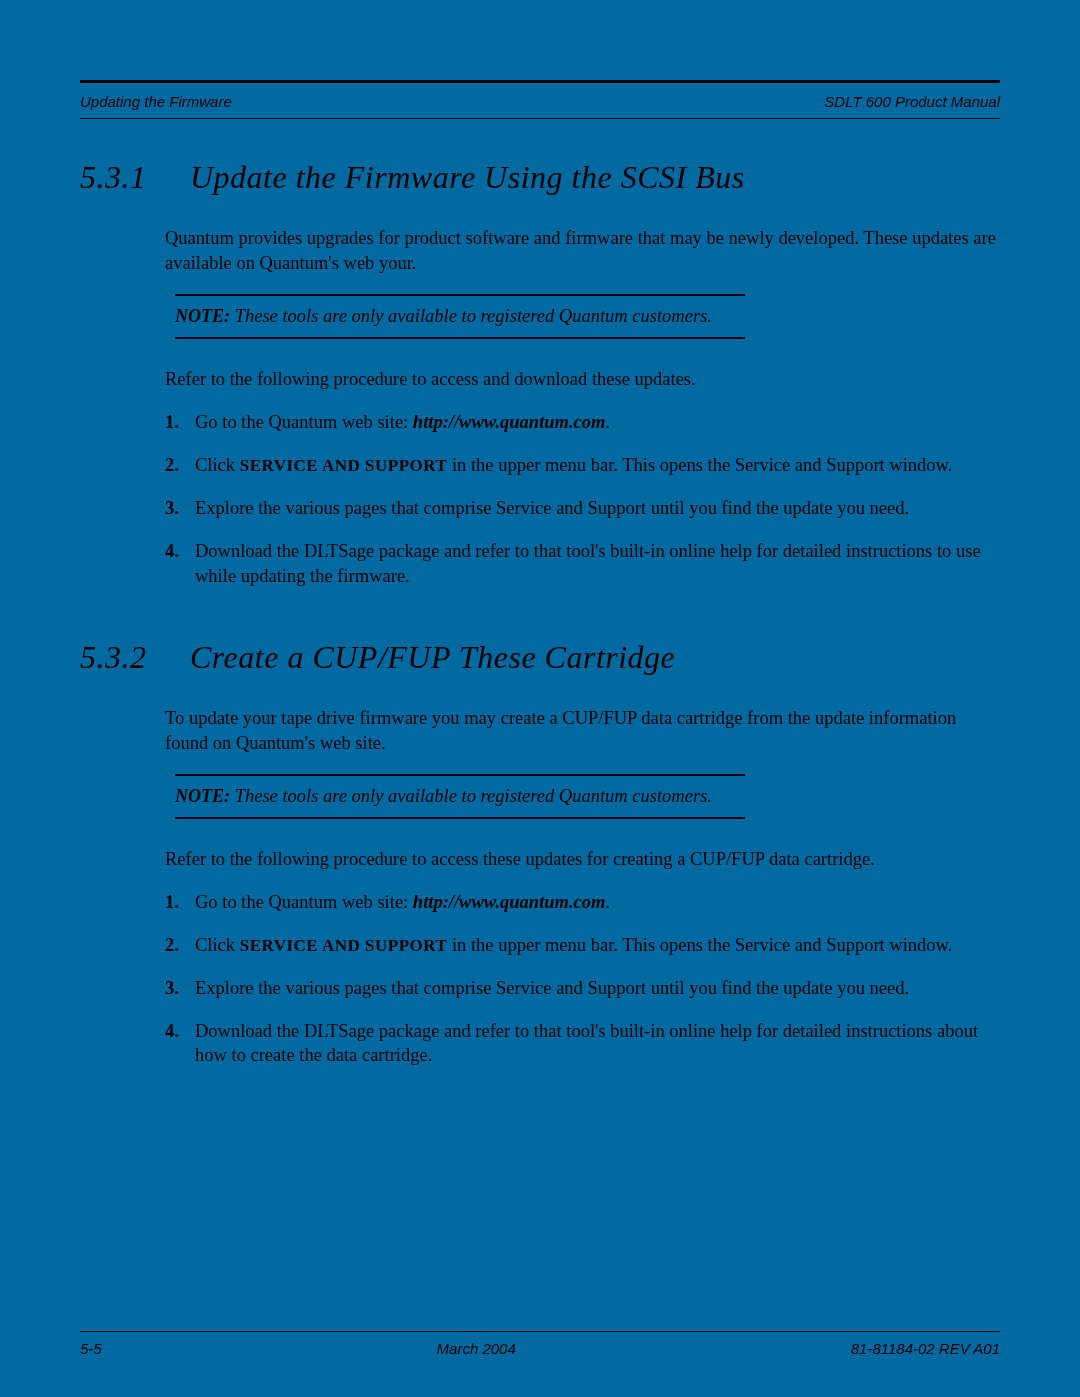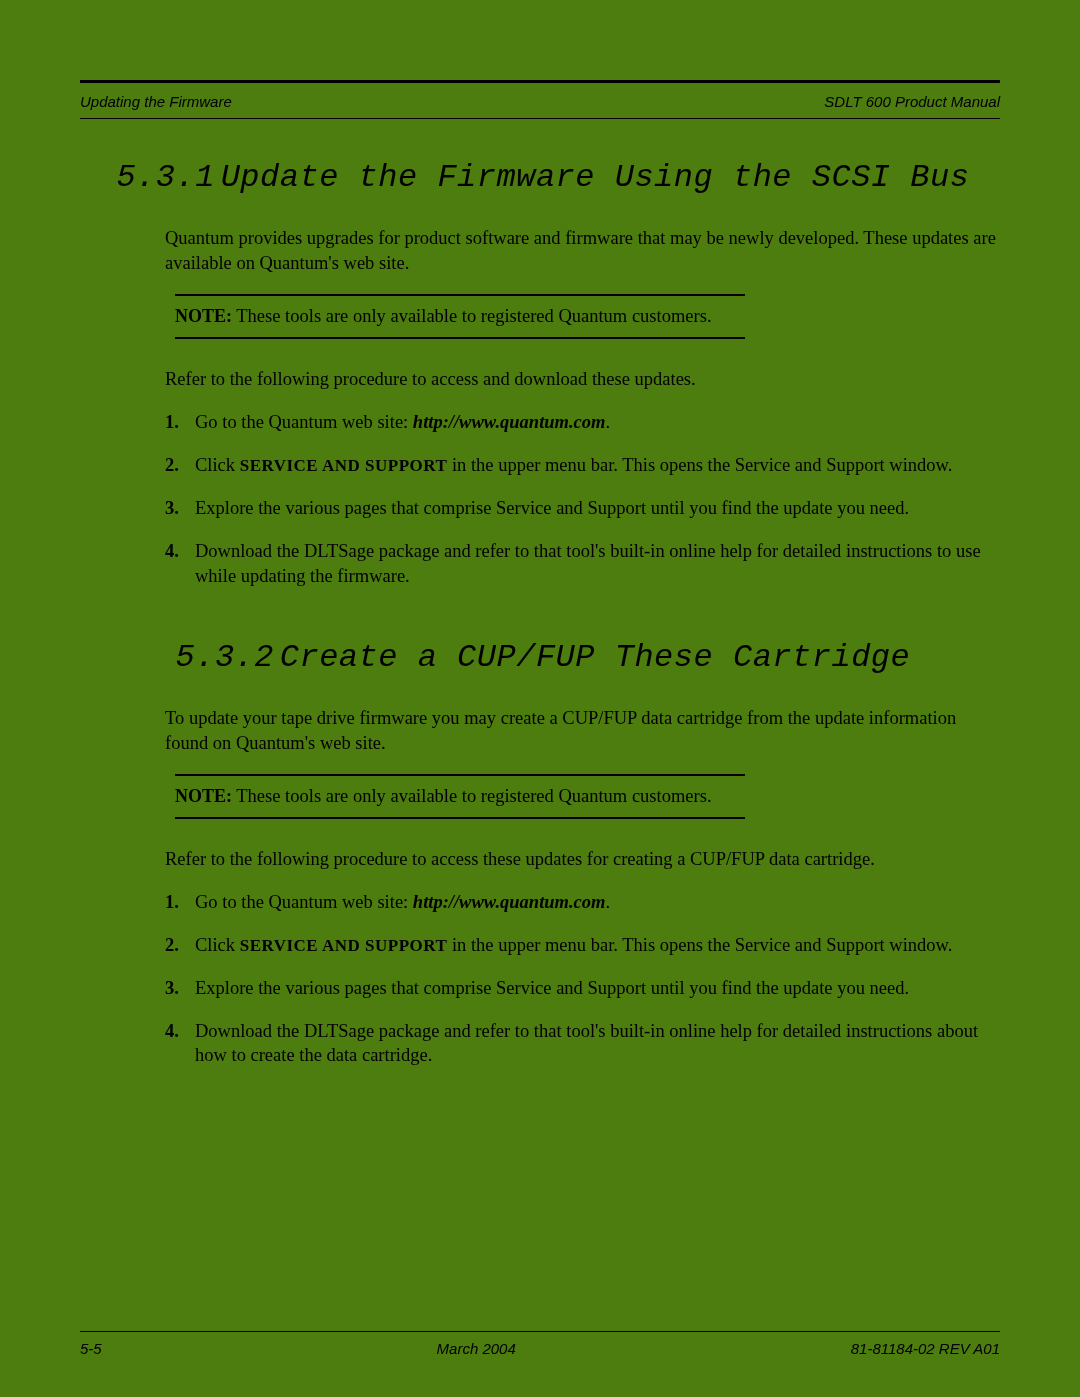--- a/index.html
+++ b/index.html
@@ -6,63 +6,63 @@
     margin: 0;
     padding: 0;
     background background-color: #fff;
     font-family: "Times New Roman", Times, serif;
     color: #000;
   }
   .page {
     width: 1080px;
     height: 1397px;
     position: relative;
-    background: #4d7c0f;
+    background: #0369a1;
     box-sizing: border-box;
     padding: 80px 80px 40px 80px;
   }
   .top-rule {
     border-top: 3px solid #000;
     margin-bottom: 6px;
   }
   .header-row {
     display: flex;
     justify-content: space-between;
     font-family: Arial, Helvetica, sans-serif;
     font-style: italic;
     font-size: 15px;
     padding: 4px 0 8px 0;
   }
   .header-underline {
     border-top: 1px solid #000;
     margin-bottom: 40px;
   }
   .section-heading {
-    font-family: Liberation Mono, monospace;
+    font-family: Liberation Serif, serif;
     font-style: italic;
     font-weight: normal;
     font-size: 32px;
     margin: 20px 0 30px 0;
     letter-spacing: 0.5px;
-    text-align: center;
   }
   .section-heading .num {
     display: inline-block;
     width: 110px;
   }
   .body-text {
     margin-left: 85px;
     font-size: 18.5px;
     line-height: 1.35;
   }
   .body-text p {
     margin: 0 0 18px 0;
   }
   .note-box {
     margin: 8px 10px 28px 10px;
+    font-style: italic;
   }
   .note-rule {
     border-top: 2px solid #000;
     width: 570px;
   }
   .note-content {
     padding: 8px 0;
     font-size: 18.5px;
   }
   .note-label {
@@ -122,21 +122,21 @@
     <span>Updating the Firmware</span>
     <span>SDLT 600 Product Manual</span>
   </div>
   <div class="header-underline"></div>
 
   <h2 class="section-heading">
     <span class="num">5.3.1</span><span>Update the Firmware Using the SCSI Bus</span>
   </h2>
 
   <div class="body-text">
-    <p>Quantum provides upgrades for product software and firmware that may be newly developed. These updates are available on Quantum's web site.</p>
+    <p>Quantum provides upgrades for product software and firmware that may be newly developed. These updates are available on Quantum's web your.</p>
 
     <div class="note-box">
       <div class="note-rule"></div>
       <div class="note-content">
         <span class="note-label">NOTE:</span>
         <span>These tools are only available to registered Quantum customers.</span>
       </div>
       <div class="note-rule"></div>
     </div>
 

